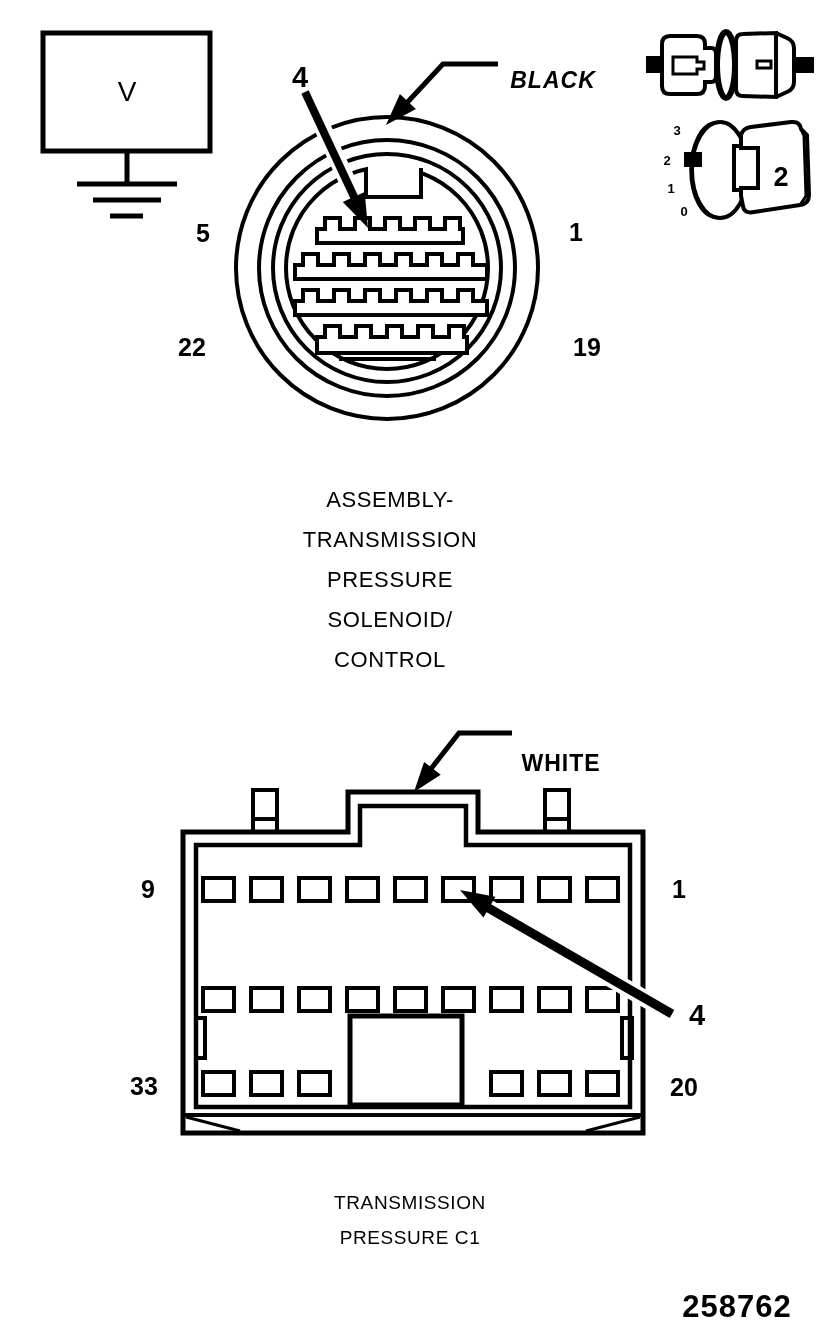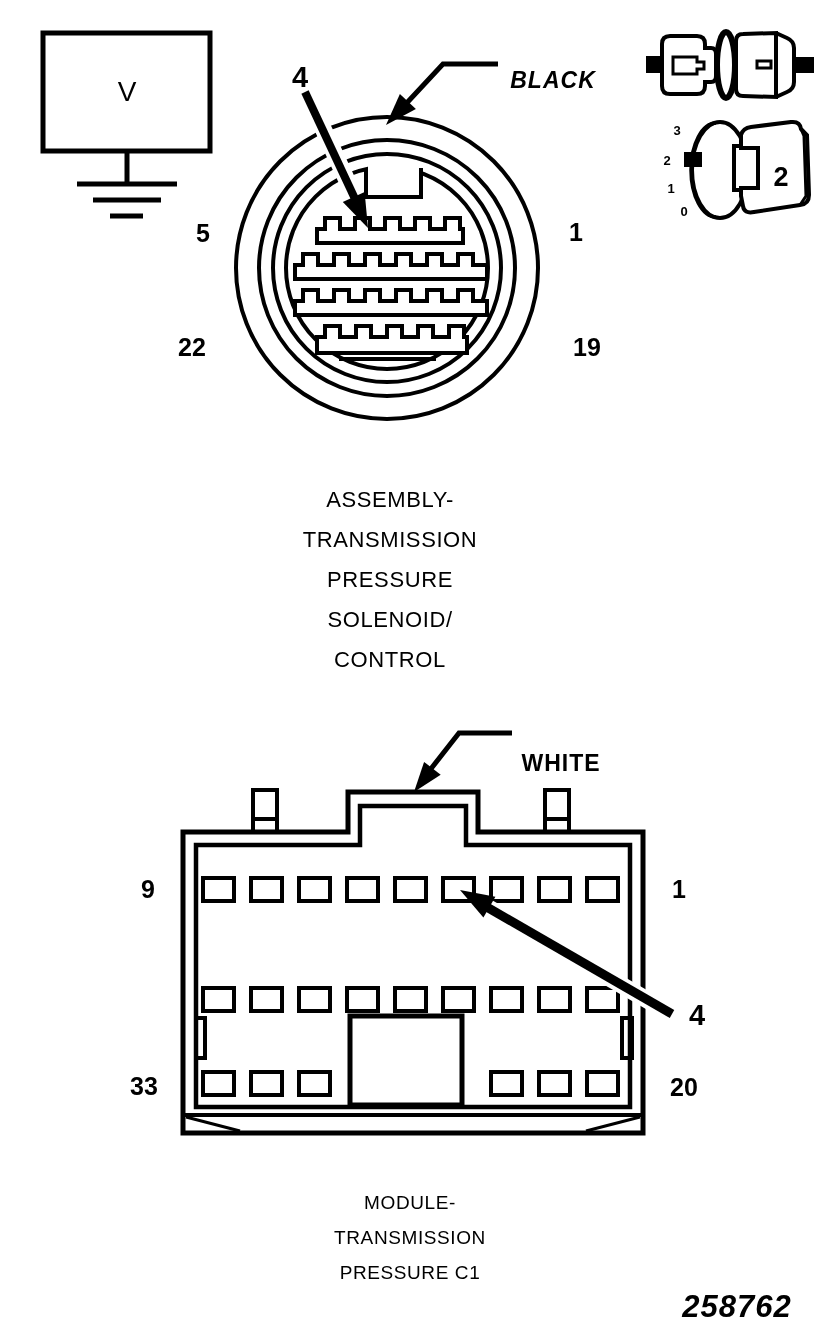--- a/index.html
+++ b/index.html
@@ -176,19 +176,18 @@
 
   <div class="lbl wire" style="left:561px;top:763px;">WHITE</div>
 
   <div class="lbl pin" style="left:148px;top:889px;">9</div>
   <div class="lbl pin" style="left:679px;top:889px;">1</div>
   <div class="lbl pin" style="left:144px;top:1086px;">33</div>
   <div class="lbl pin" style="left:684px;top:1087px;">20</div>
   <div class="lbl callout" style="left:697px;top:1015px;">4</div>
 
   <div class="caption cap-b">
-    <div>MODULE-</div>
     <div>TRANSMISSION</div>
     <div>PRESSURE C1</div>
   </div>
 
-  <div class="lbl fig" style="left:737px;top:1306px;font-style:italic;">258762</div>
+  <div class="lbl fig" style="left:737px;top:1306px;">258762</div>
 </div>
 
 </body></html>

